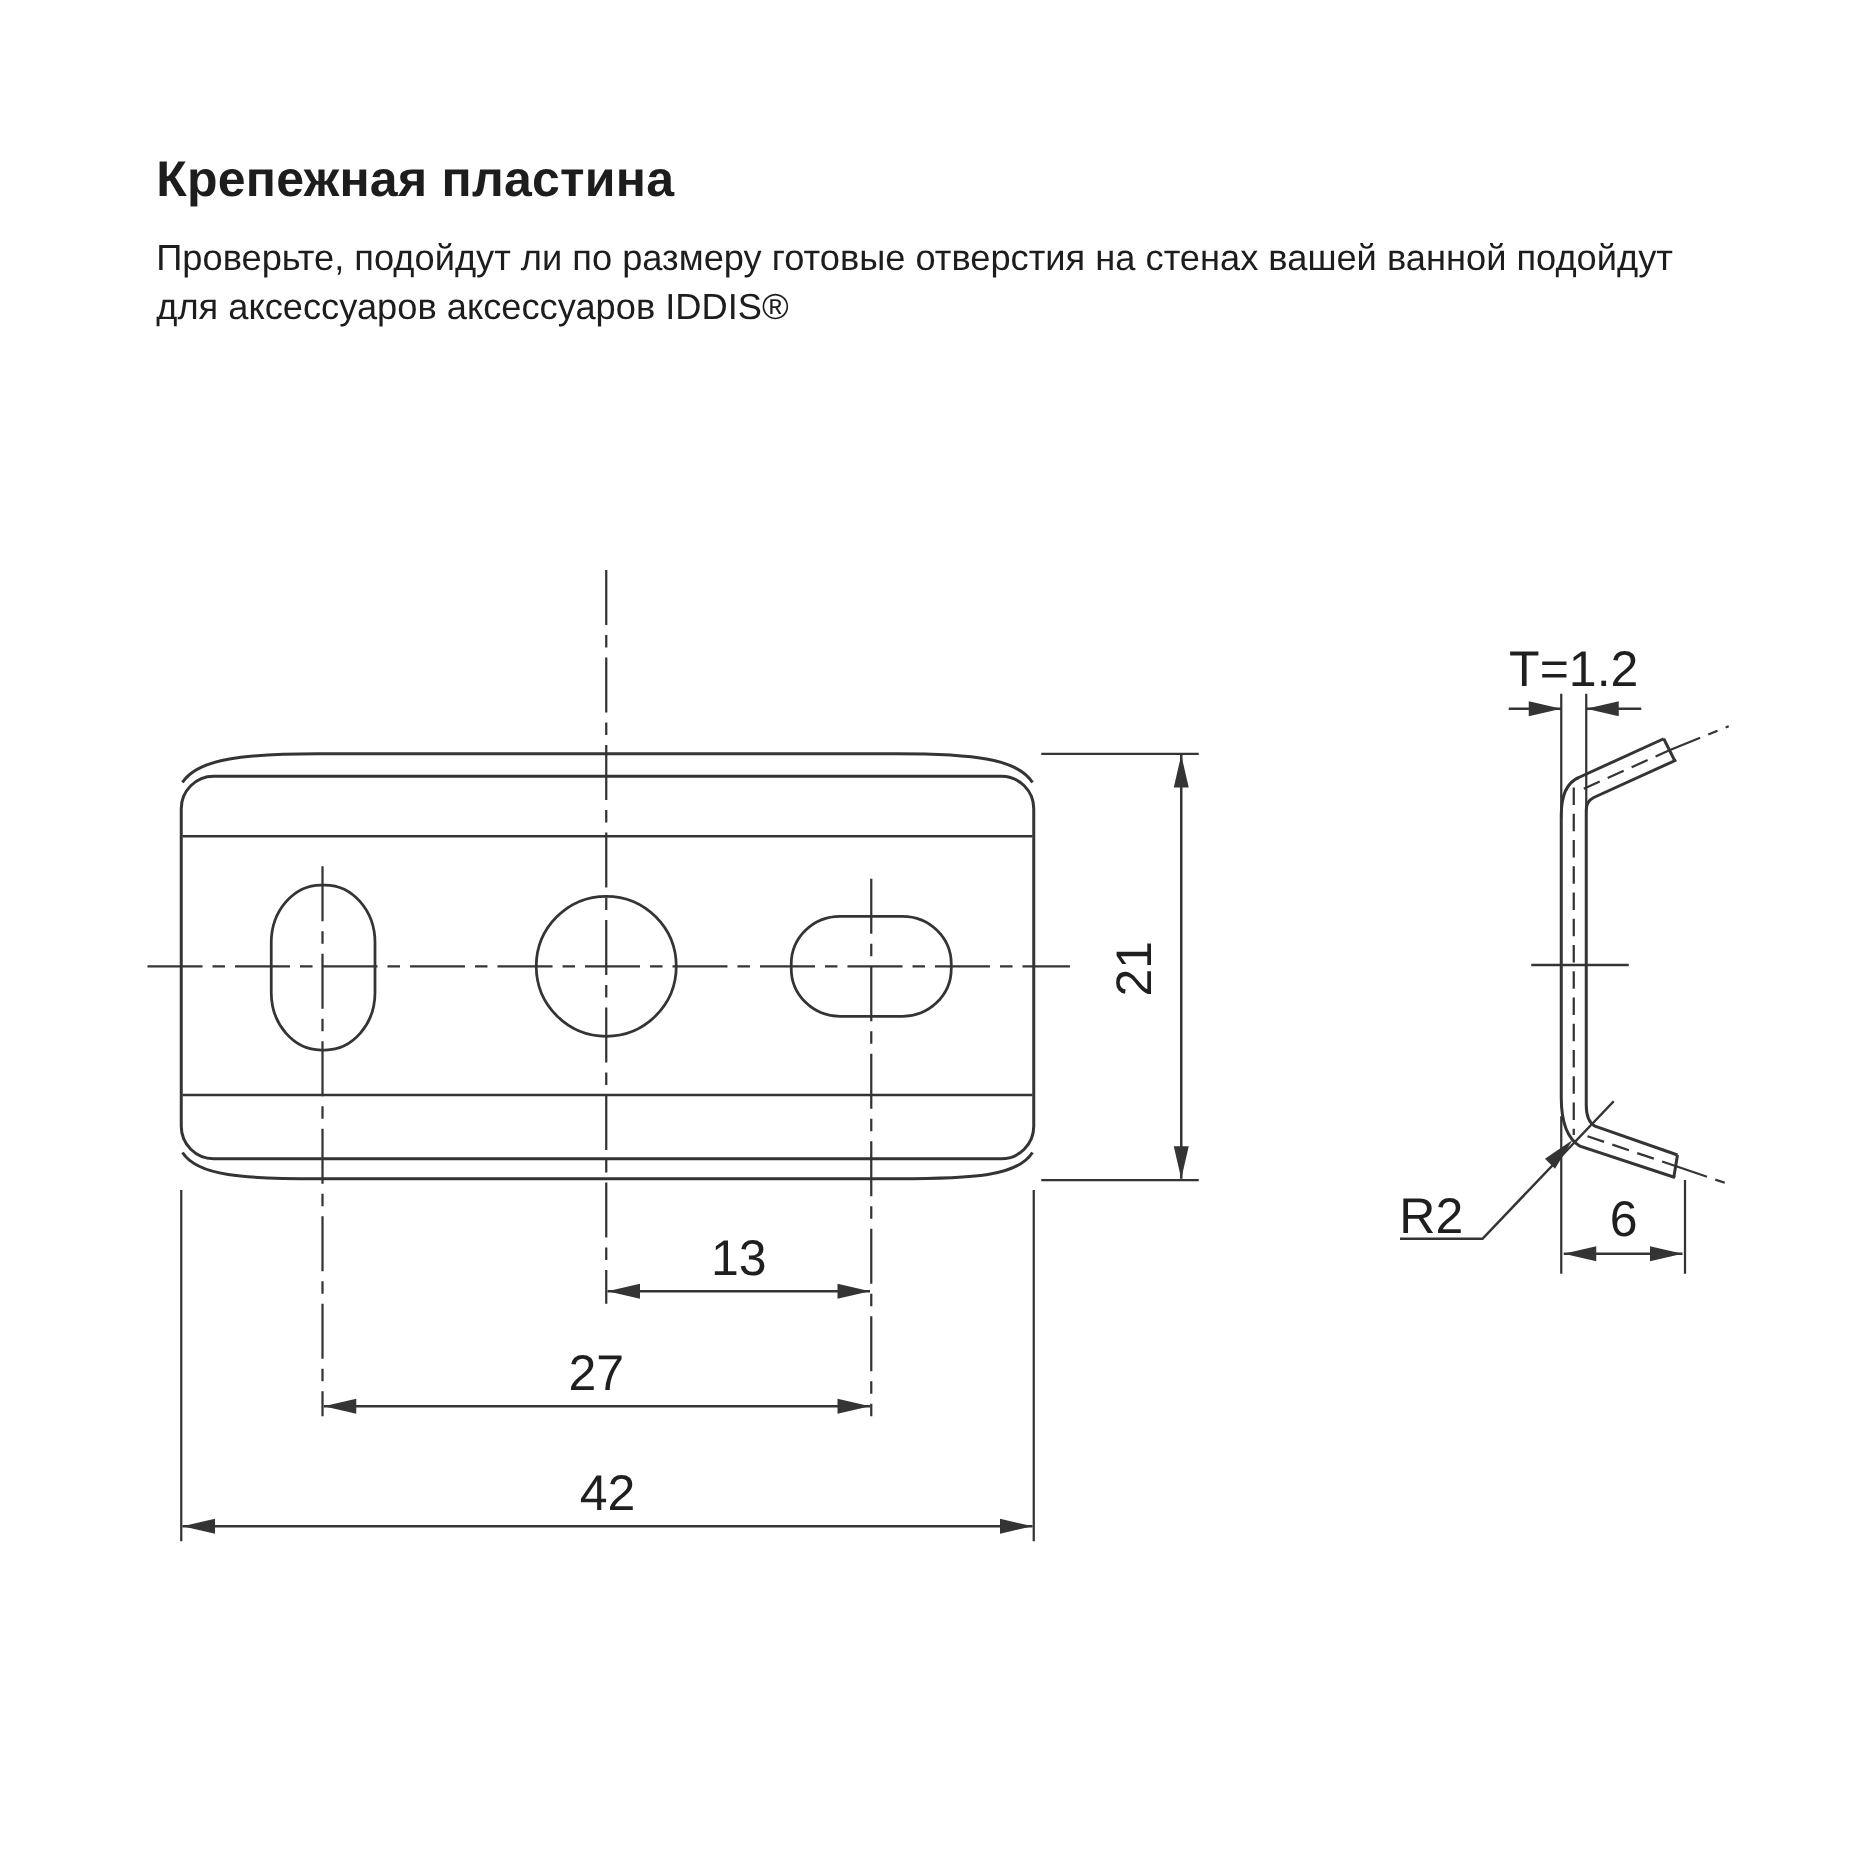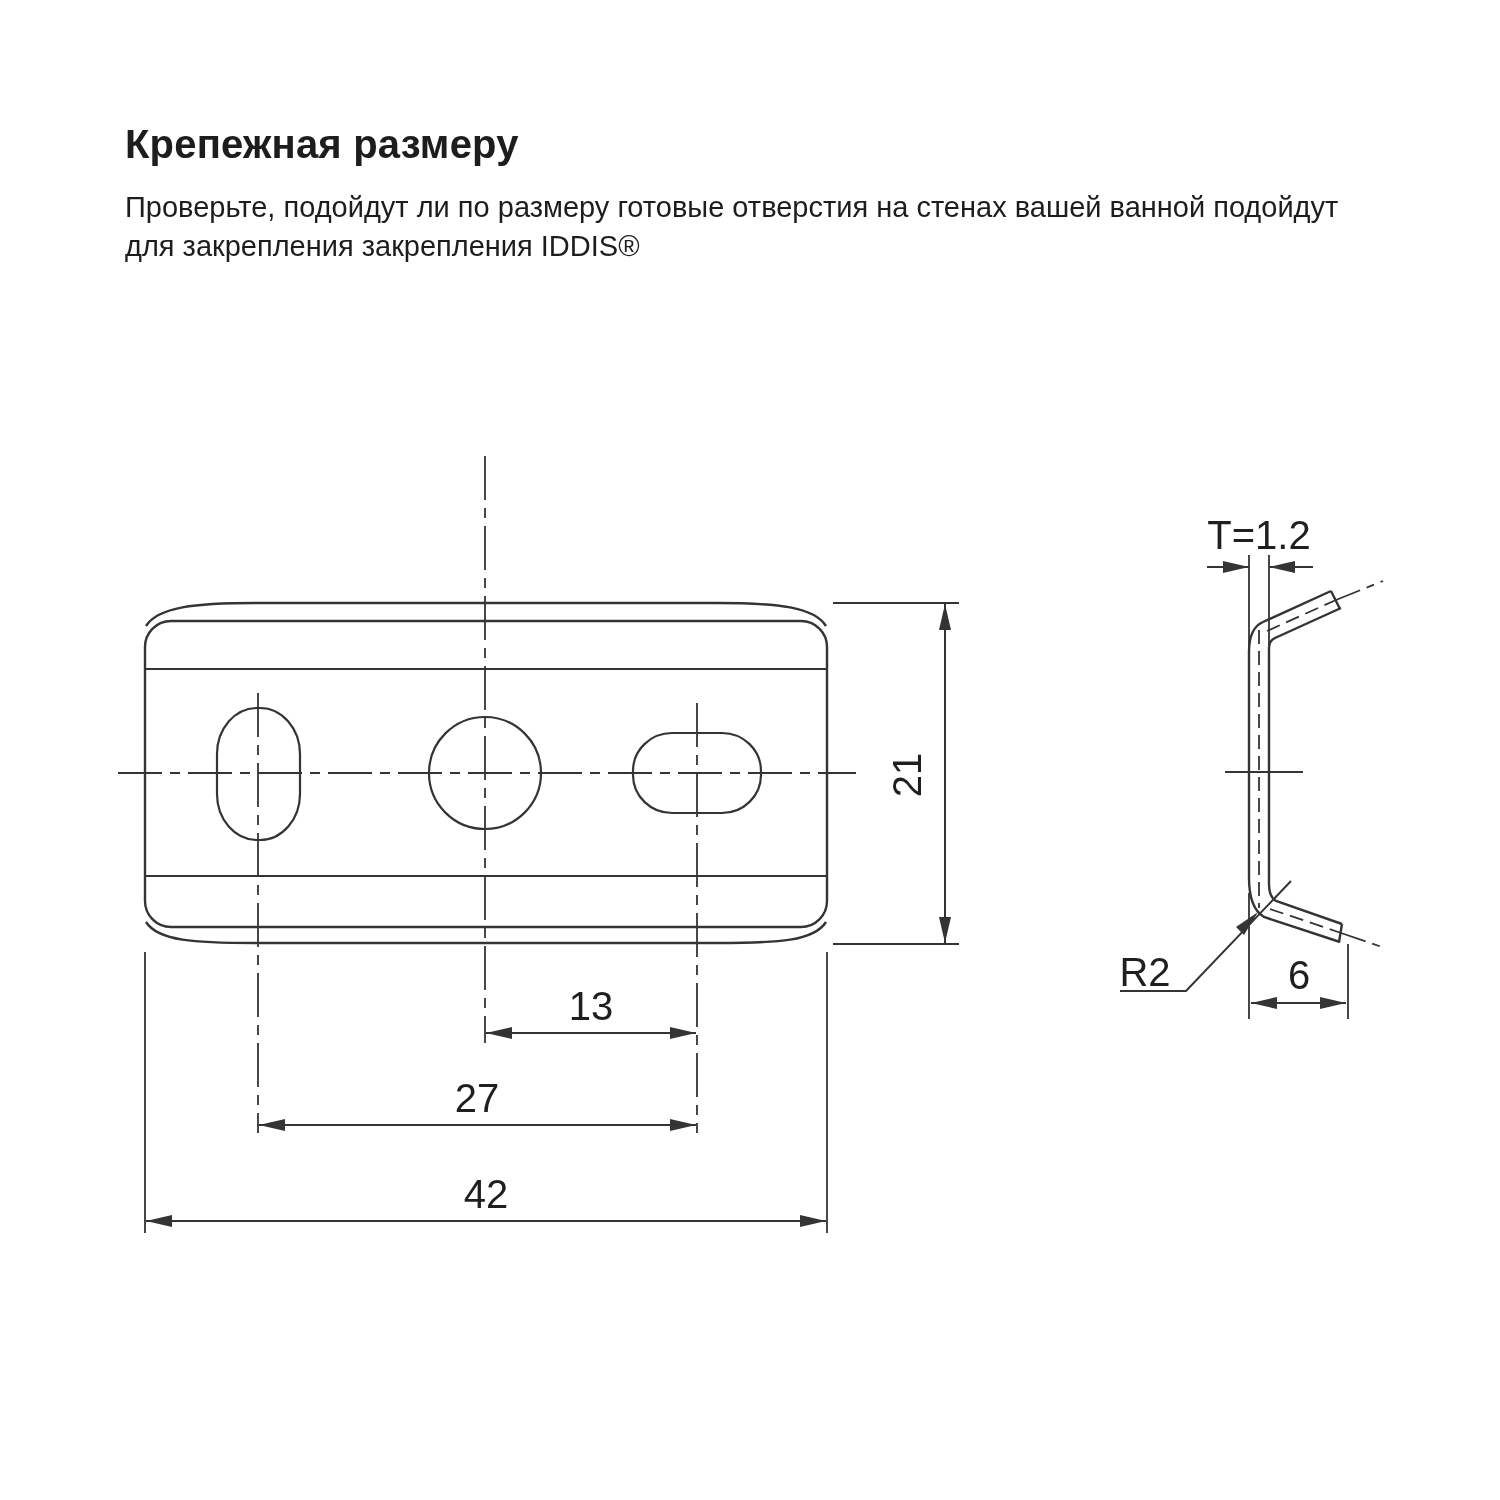--- a/index.html
+++ b/index.html
@@ -64,25 +64,25 @@
     font-family: "Liberation Sans", sans-serif;
     font-size: 40px;
     fill: #1f1f1f;
   }
 </style>
 </head>
 <body>
 
 <div class="page">
 
-  <h1 class="title">Крепежная размеру</h1>
+  <h1 class="title">Крепежная пластина</h1>
 
   <p class="subtitle">
     <span style="display:block">Проверьте, подойдут ли по размеру готовые отверстия на стенах вашей ванной подойдут</span>
-    <span style="display:block">для закрепления закрепления IDDIS®</span>
+    <span style="display:block">для аксессуаров аксессуаров IDDIS®</span>
   </p>
 
   <svg class="drawing" width="1500" height="1500" viewBox="0 0 1500 1500">
 
     <g>
 
       <rect class="outline" x="145" y="621" width="682" height="306" rx="26" ry="26"></rect>
 
       <path class="outline" d="M146,626 C158,607 195,603 255,603 L717,603 C779,603 814,607 826,626"></path>
 

